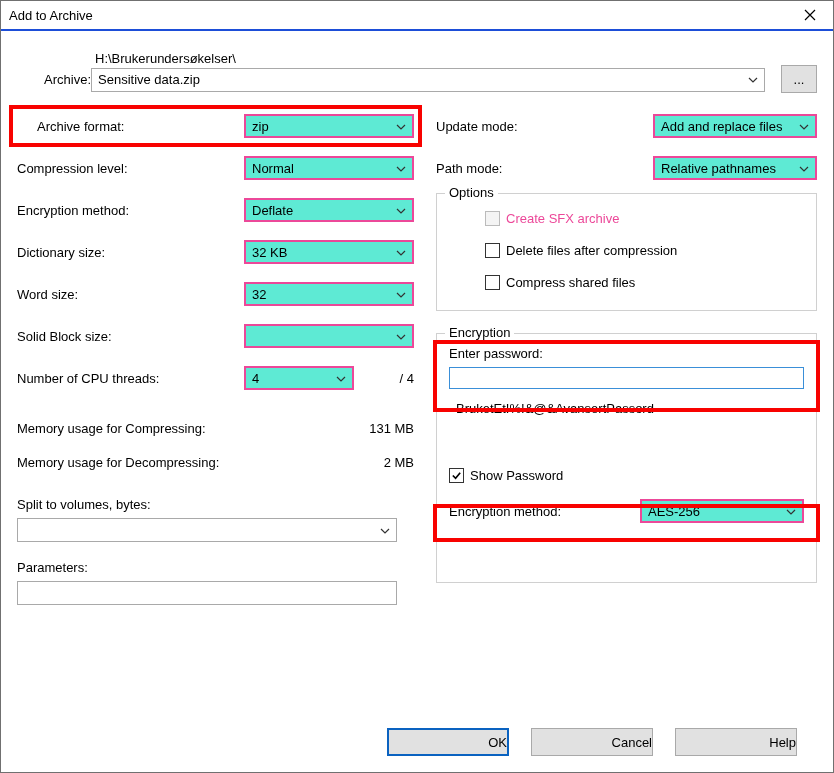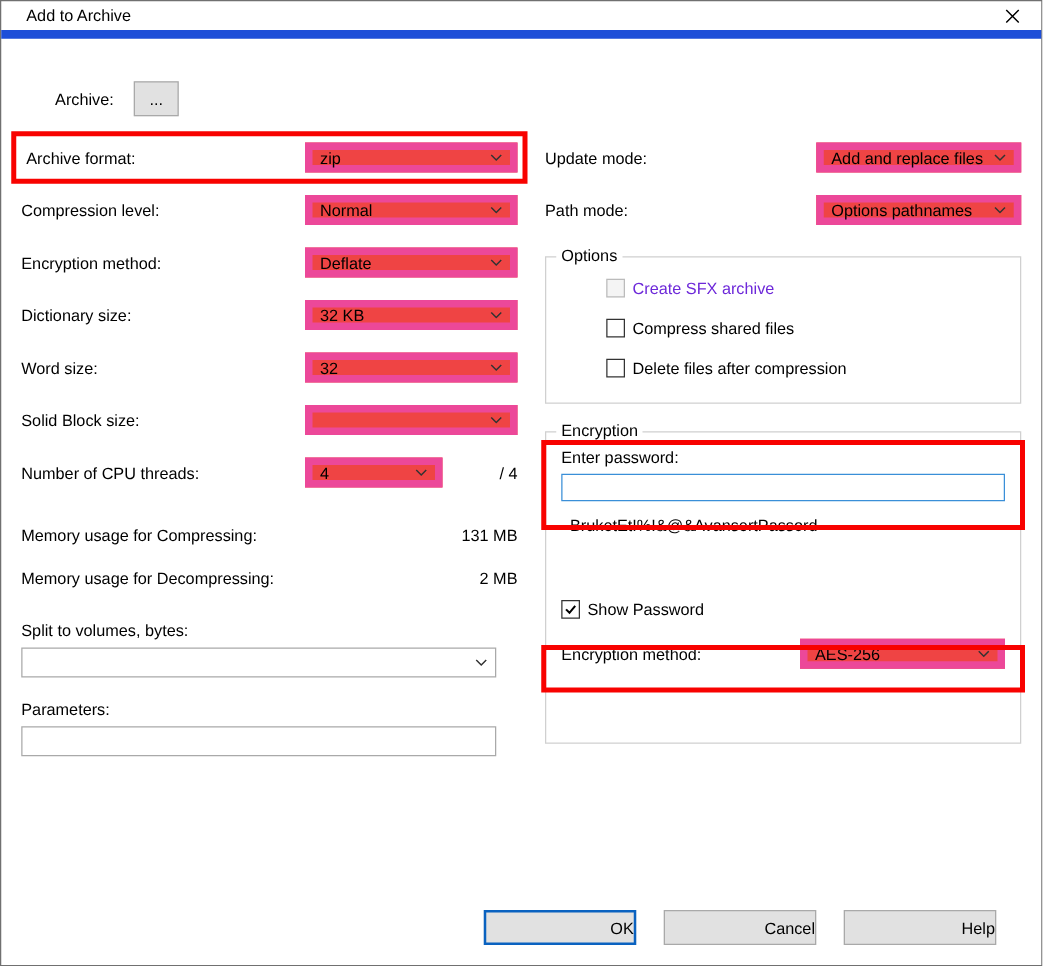--- a/index.html
+++ b/index.html
@@ -16,22 +16,22 @@
     border: 1px solid #707070;
     background: #fff;
     display: flex;
     flex-direction: column;
   }
   .titlebar {
     height: 30px;
     display: flex;
     align-items: center;
     justify-content: space-between;
-    padding: 0 0 0 20px;
-    border-bottom: 7px solid #1d4ed8;
+    padding: 0 0 0 8px;
+    border-bottom: 2px solid #1d4ed8;
     gap: 39px;
   }
   .titlebar .title { font-size: 13px; }
   .titlebar .close {
     width: 46px; height: 30px;
     display:flex; align-items:center; justify-content:center;
     cursor:pointer;
   }
   .content {
     flex: 1 1 auto;
@@ -71,32 +71,32 @@
   .col-right { flex:1; padding-left:4px;}
   .form-row {
     height:42px;
     display:flex; align-items:center;
     position:relative;
   }
   .form-label { flex:1; }
   .form-control { width:170px; }
   .combo2 {
     height:24px;
-    border:6px solid #ec4899;
-    background:#ef4444;
+    border:2px solid #ec4899;
+    background:#5eead4;
     display:flex; align-items:center; justify-content:space-between;
     padding:0 6px;
     cursor:pointer;
   }
   .highlight-red {
     border:4px solid #f80200;
     padding:2px 4px;
     margin:0 -8px;
   }
-  .highlight-red .form-label { padding-left:4px;}
+  .highlight-red .form-label { padding-left:4px;margin-left:16px;}
   .cpu-row .form-control { width:130px; }
   .cpu-suffix { width:38px; text-align:right; }
   .mem-row { height:34px; display:flex; align-items:center;justify-content:space-between;}
   .mem-row .mem-val { width:80px; text-align:right;}
   .section-label { margin:18px 0 6px 0;}
   .text-input {
     width:380px; height:24px;
     border:1px solid #a9a9a9;
     background:#fff;
     padding:0 4px;
@@ -153,40 +153,49 @@
   }
   .btn {
     width:122px; height:28px;
     border:1px solid #a9a9a9;
     background:#e1e1e1;
     display:flex; align-items:center; justify-content:flex-end;
     cursor:pointer;
   }
   .btn.primary { border:2px solid #0a62c0; }
   .chev-svg path { stroke:#333; stroke-width:1.2; fill:none;}
-  .disabled-text { color:#6d28d9;}
+  .disabled-text { color:#ec4899;}
 </style>
 </head>
 <body>
 
 <div class="window">
 
   <div class="titlebar">
     <span class="title">Add to Archive</span>
     <div class="close">
       <svg width="12" height="12" viewBox="0 0 12 12">
           <path d="M1 1 L11 11 M11 1 L1 11" stroke="#000" stroke-width="1.2"></path>
         </svg>
     </div>
   </div>
 
   <div class="content">
 
     <div class="row archive-row">
       <div class="archive-label">Archive:</div>
+      <div class="archive-stack">
+        <div class="path-text">H:\Brukerundersøkelser\</div>
+        <div class="combo">
+          <span>Sensitive data.zip</span>
+          <span class="chev"><svg class="chev-svg" viewBox="0 0 10 6">
+                <path d="M1 1 L5 5 L9 1"></path>
+              </svg></span>
+        </div>
+      </div>
       <div class="browse-btn-wrap">
         <div class="browse-btn">
           <span>...</span>
         </div>
       </div>
     </div>
 
     <div class="columns">
 
       <div class="col-left">
@@ -311,41 +320,41 @@
                     <path d="M1 1 L5 5 L9 1"></path>
                   </svg></span>
             </div>
           </div>
         </div>
 
         <div class="form-row">
           <div class="form-label">Path mode:</div>
           <div class="form-control">
             <div class="combo2">
-              <span>Options pathnames</span>
-              <span class="chev"><svg class="chev-svg" viewBox="0 0 10 6">
-                    <path d="M1 1 L5 5 L9 1"></path>
-                  </svg></span>
-            </div>
-          </div>
-        </div>
-
-        <div class="fieldset" style="margin-top:16px;padding-left:48px;">
+              <span>Relative pathnames</span>
+              <span class="chev"><svg class="chev-svg" viewBox="0 0 10 6">
+                    <path d="M1 1 L5 5 L9 1"></path>
+                  </svg></span>
+            </div>
+          </div>
+        </div>
+
+        <div class="fieldset" style="margin-top:4px;padding-left:48px;">
           <div class="legend">Options</div>
           <div class="check-row">
             <span class="checkbox disabled"></span>
             <span class="disabled-text">Create SFX archive</span>
           </div>
           <div class="check-row">
             <span class="checkbox"></span>
-            <span>Compress shared files</span>
+            <span>Delete files after compression</span>
           </div>
           <div class="check-row">
             <span class="checkbox"></span>
-            <span>Delete files after compression</span>
+            <span>Compress shared files</span>
           </div>
         </div>
 
         <div class="fieldset enc-fieldset" style="margin-top:22px; padding-bottom:56px; min-height:250px;">
           <div class="legend">Encryption</div>
 
           <div style="margin:4px 0 6px 0;">Enter password:</div>
           <div class="pw-input">
             <input value="BruketEt!%!&amp;@&amp;AvansertPassord" style="">
           </div>

